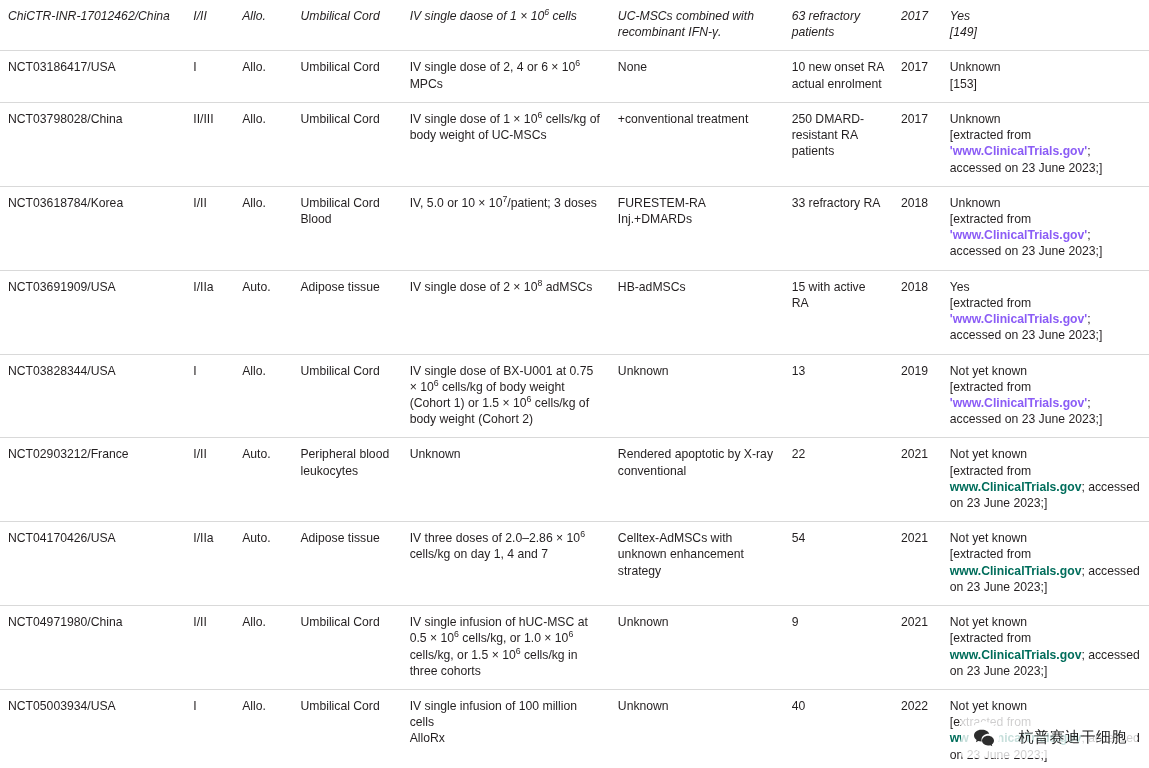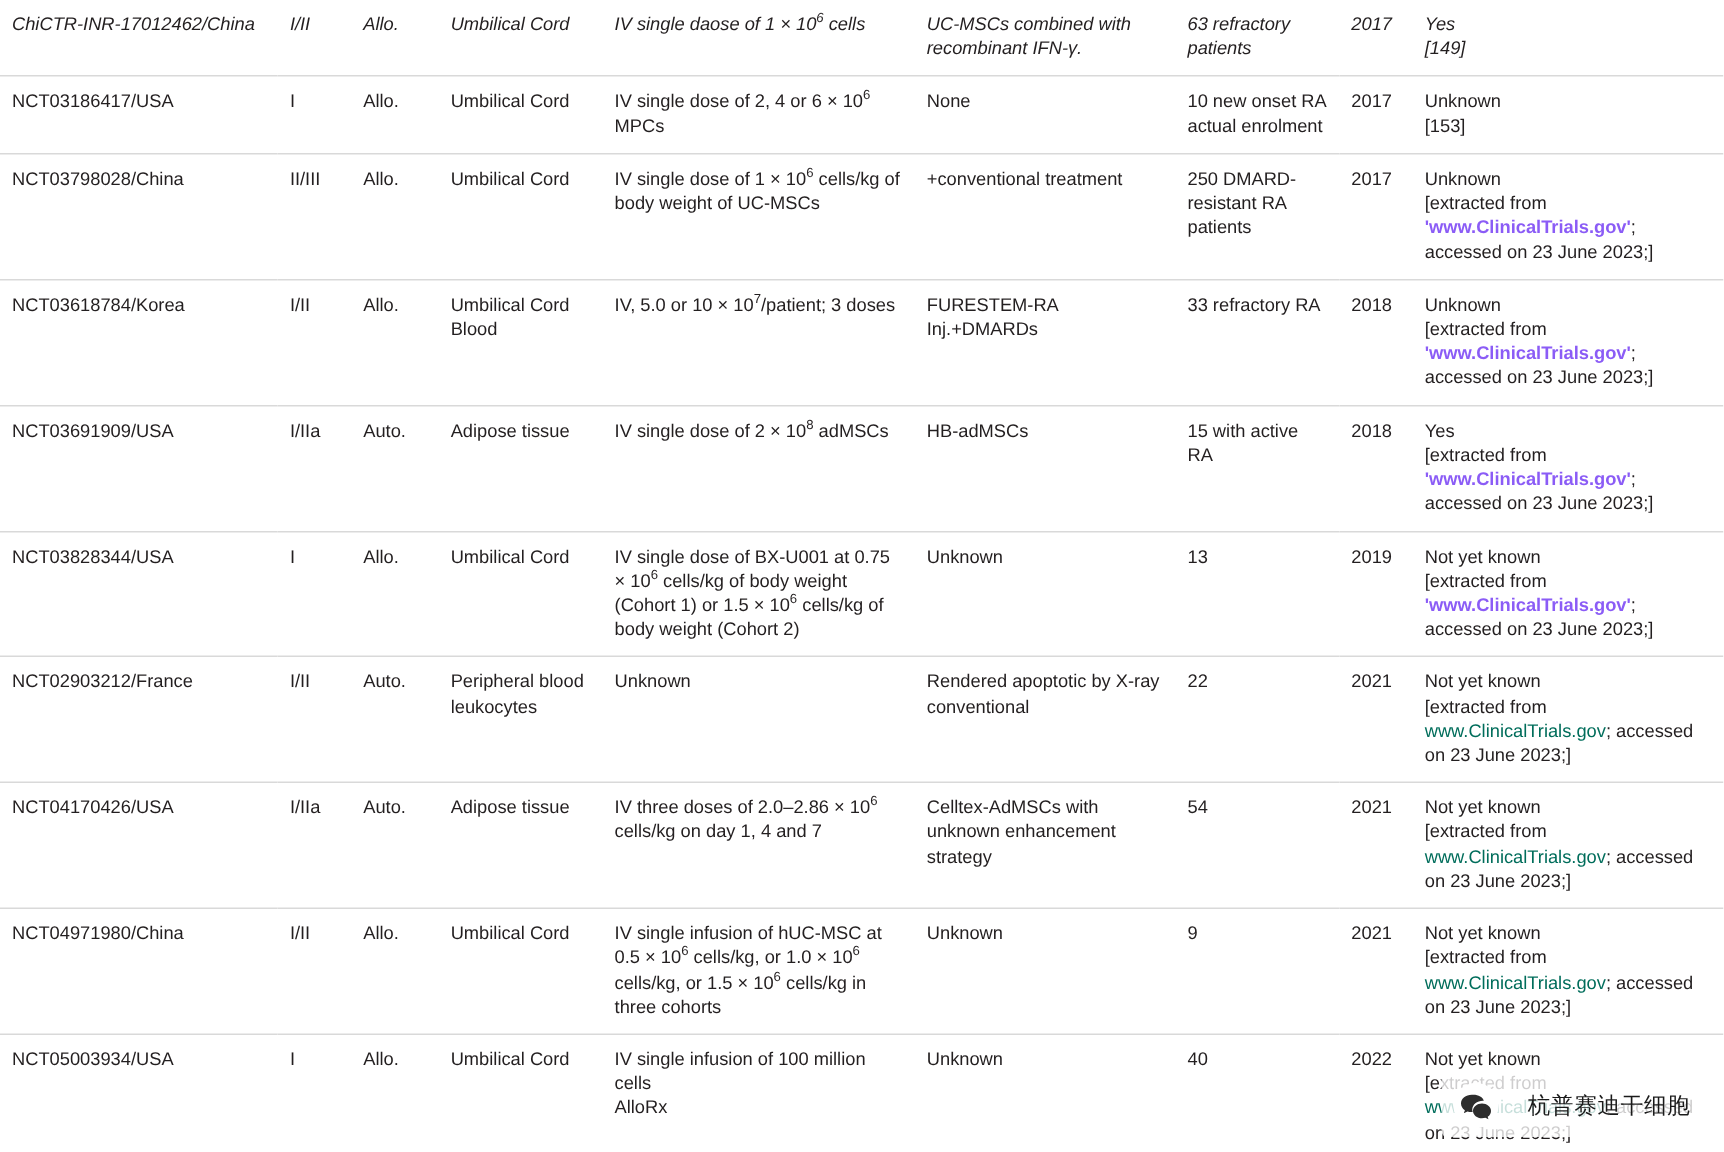--- a/index.html
+++ b/index.html
@@ -44,21 +44,21 @@
 
   .cell-text { display: block; }
   sup { font-size: 0.72em; vertical-align: super; line-height: 0; }
   .link {
     color: #8b5cf6;
     font-weight: bold;
     text-align: right;
   }
   .link-plain {
     color: #006d5b;
-    font-weight: normal;
+    font-weight: bold;
   }
 
   
   .watermark {
     position: absolute;
     right: 12px;
     bottom: 10px;
     display: flex;
     align-items: center;
     gap: 20px;

